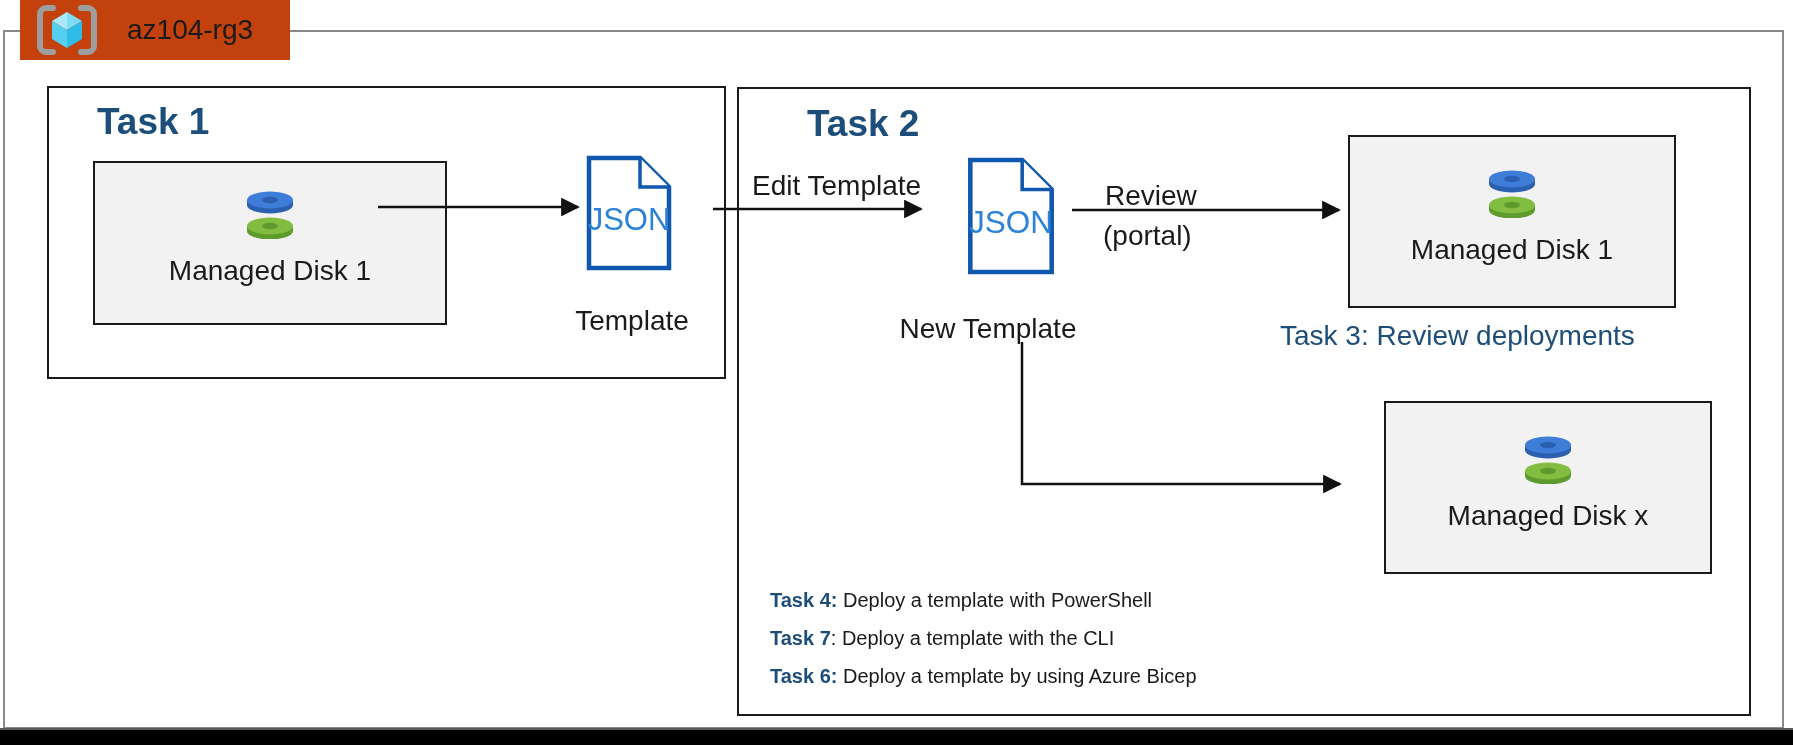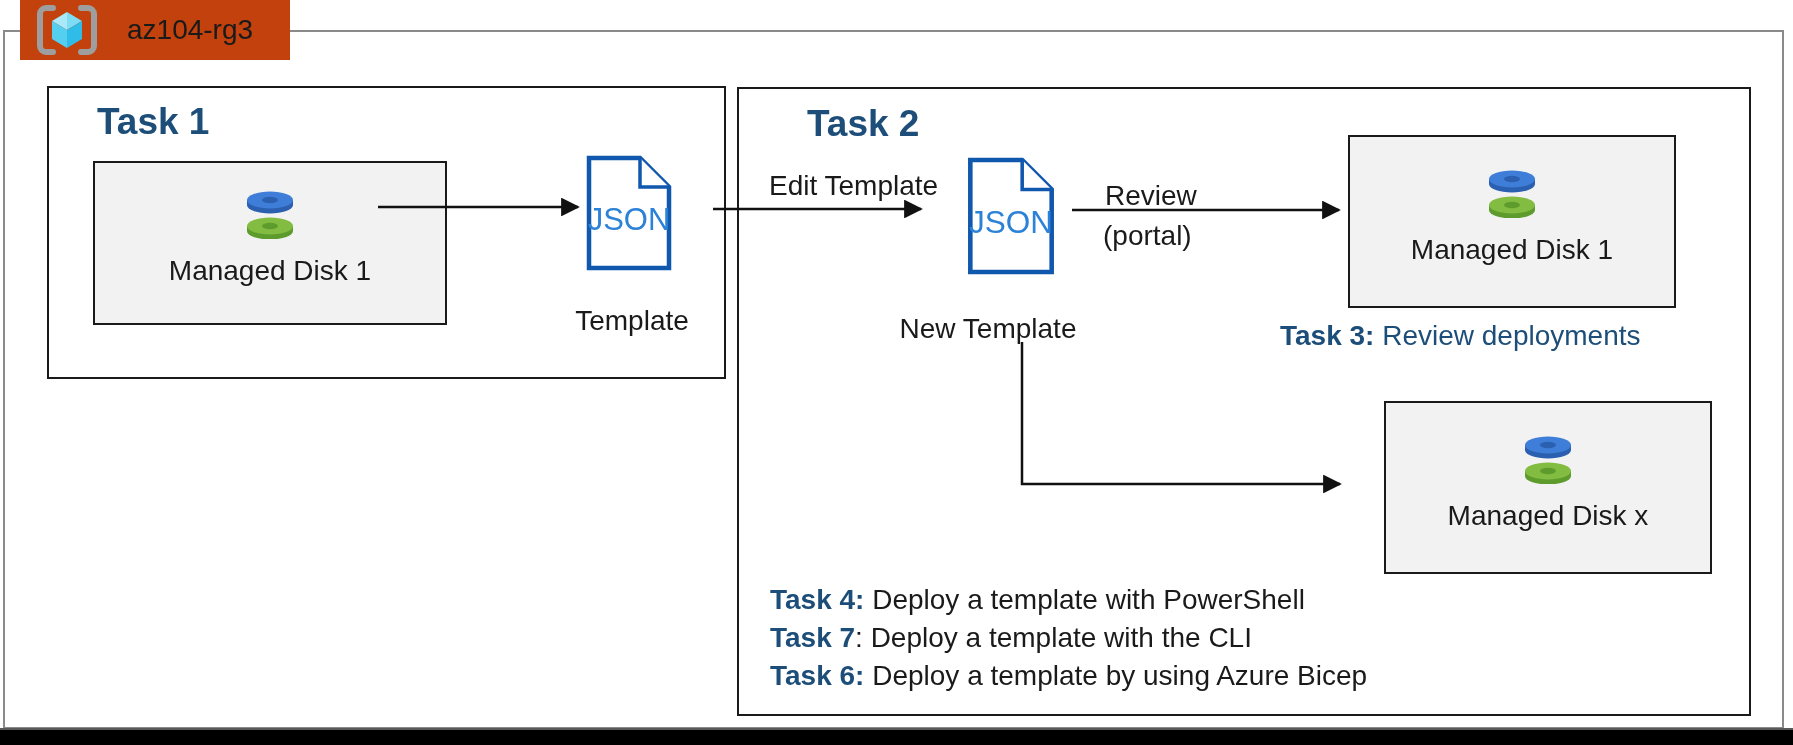--- a/index.html
+++ b/index.html
@@ -31,22 +31,22 @@
   .res-box .disk{margin-top:26px;}
   .res-box .res-label{font-size:28px;margin-top:16px;white-space:nowrap;}
   .box-disk1-task1{left:93px;top:161px;width:350px;height:160px;}
   .box-disk1-task2{left:1348px;top:135px;width:324px;height:169px;}
   .box-disk1-task2 .disk,.box-diskx .disk{margin-top:31px;}
   .box-diskx{left:1348px;top:401px;width:324px;height:169px;margin-left:36px;}
   
   .lbl{font-size:28px;white-space:nowrap;}
   .caption-center{transform:translateX(-50%);margin-top:12px;}
   .blue-line{color:var(--accent_blue);font-size:28px;white-space:nowrap;}
-  .blue-line b{font-weight:700;}
-  .tasks-list{left:770px;top:581px;line-height:38px;font-size:28px;}
+  .blue-line b{font-weight:400;}
+  .tasks-list{left:770px;top:581px;line-height:38px;font-size:20px;}
   .tasks-list .row b{color:var(--accent_blue);font-weight:700;}
   
   .json-doc path{stroke:var(--icon_blue);fill:#fff;}
   .json-doc text{fill:var(--json_text_blue);font-family:"Liberation Sans","DejaVu Sans",sans-serif;}
   
   .wires{left:0;top:0;width:1793px;height:745px;pointer-events:none;}
   
   .bottom-strip{left:0;top:728px;width:1793px;height:17px;background:#000;border-top:2px solid #595959;}
 </style>
 </head>
@@ -88,21 +88,21 @@
   <svg class="abs json-doc" style="left:585px;top:154px;" width="88" height="118" viewBox="0 0 88 118">
     <path d="M4 4 H55 L84 33 V114 H4 Z" stroke-width="4.5"></path>
     <path d="M55 4 V33 H84" stroke-width="3.5"></path>
     <text x="44" y="76" text-anchor="middle" font-size="31">JSON</text>
   </svg>
   <div class="abs lbl caption-center" style="left:632px;top:293px;">Template</div>
 
   <div class="abs task-box task2-box"></div>
   <div class="abs task-title" style="left:807px;top:103px;">Task 2</div>
 
-  <div class="abs lbl" style="left:769px;top:170px;">Edit Template</div>
+  <div class="abs lbl" style="left:752px;top:170px;">Edit Template</div>
 
   <svg class="abs json-doc" style="left:966px;top:156px;" width="90" height="120" viewBox="0 0 88 118">
     <path d="M4 4 H55 L84 33 V114 H4 Z" stroke-width="4.5"></path>
     <path d="M55 4 V33 H84" stroke-width="3.5"></path>
     <text x="44" y="76" text-anchor="middle" font-size="31">JSON</text>
   </svg>
   <div class="abs lbl caption-center" style="left:988px;top:301px;">New Template</div>
 
   <div class="abs lbl" style="left:1105px;top:180px;">Review</div>
   <div class="abs lbl" style="left:1103px;top:220px;">(portal)</div>

